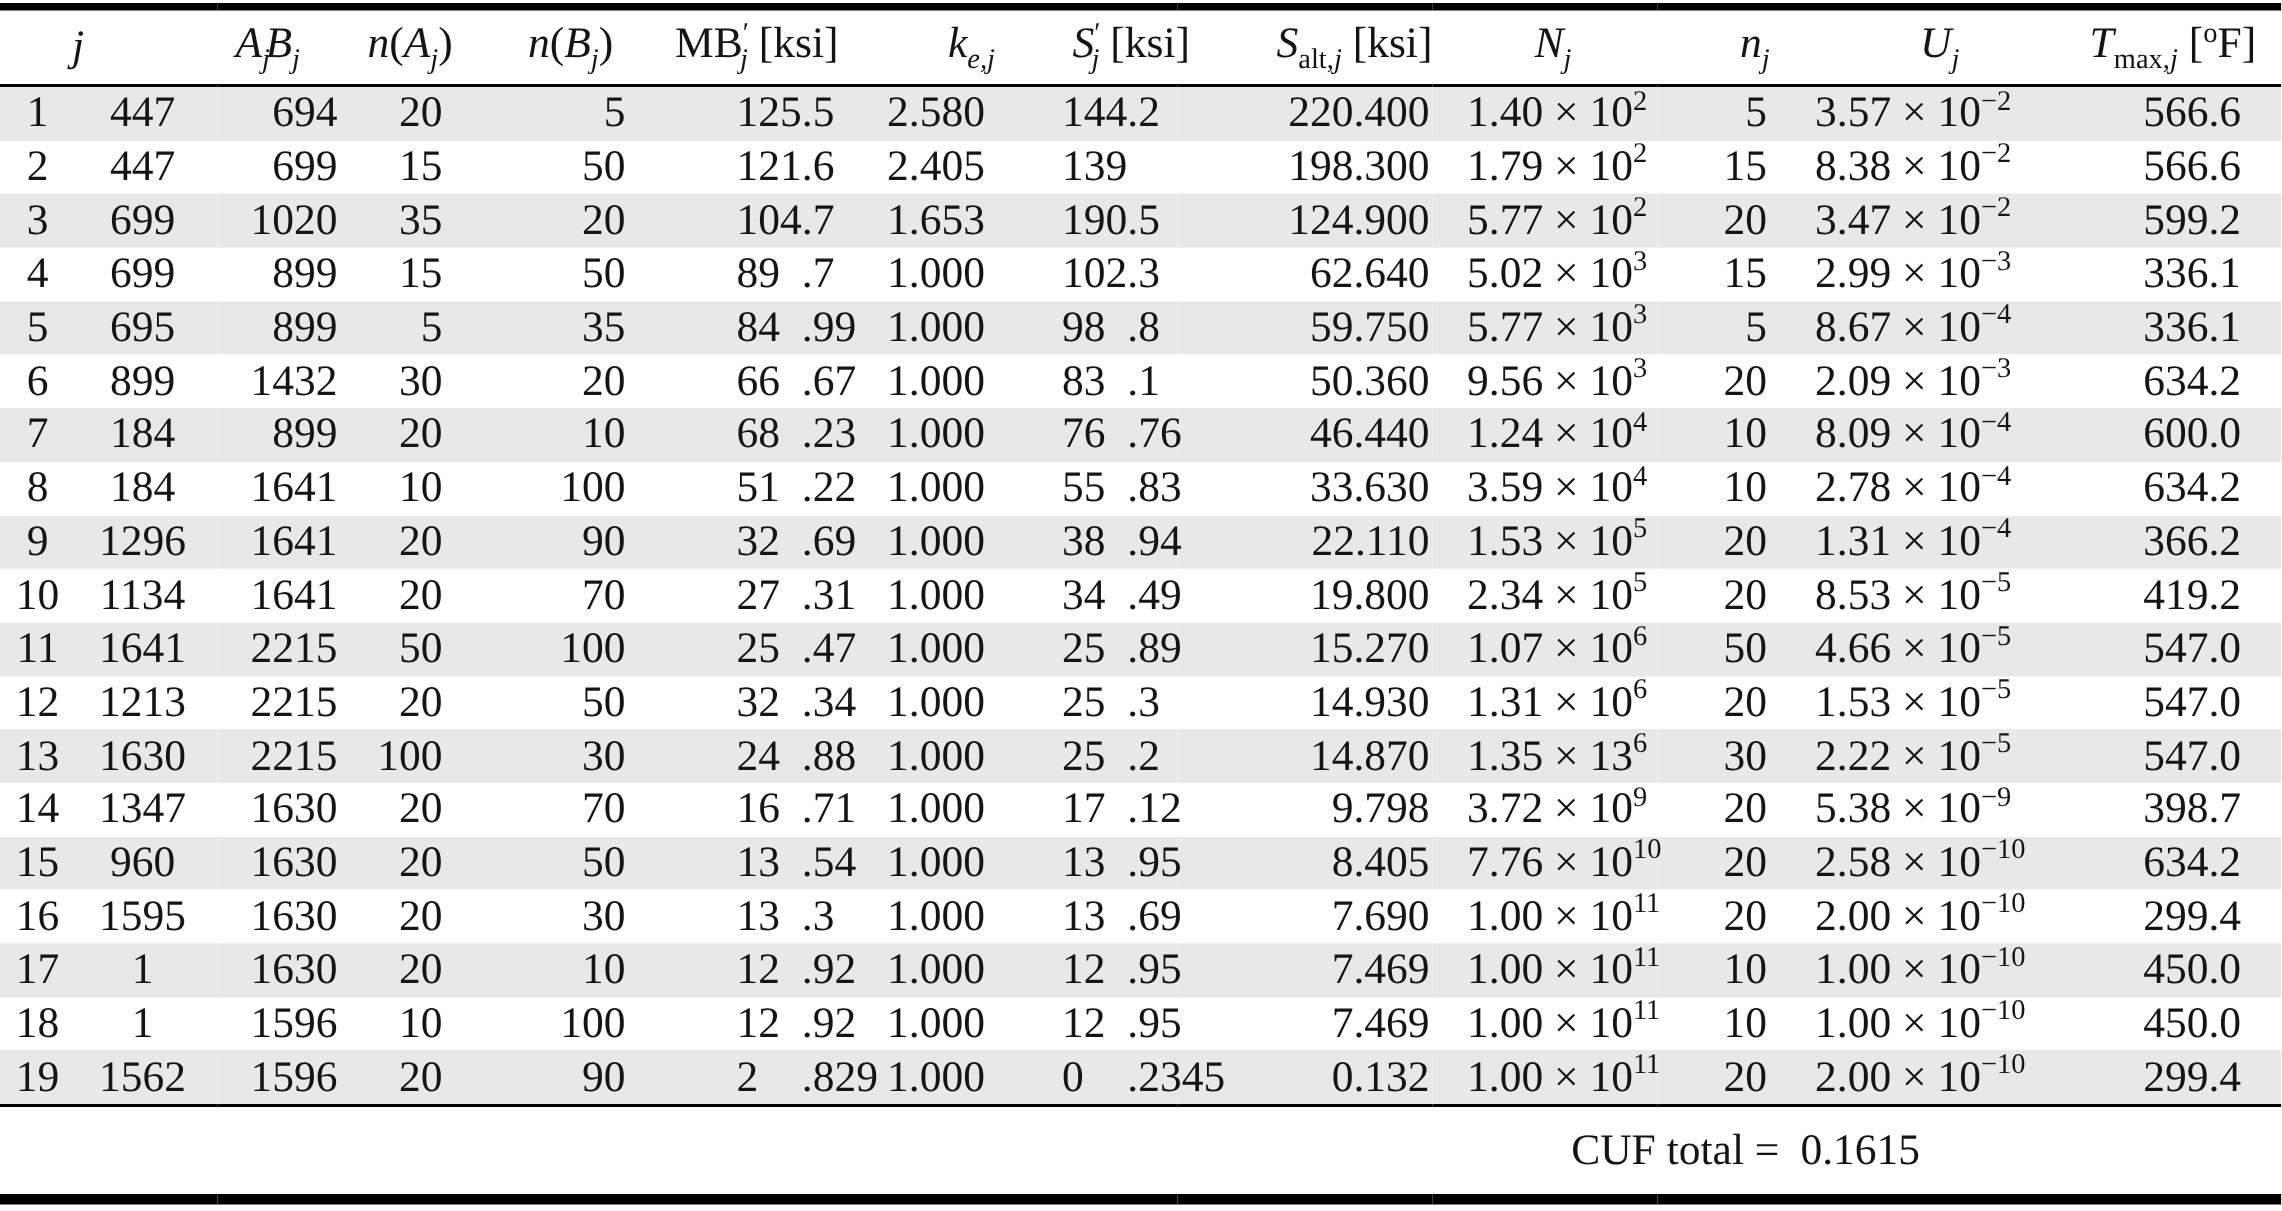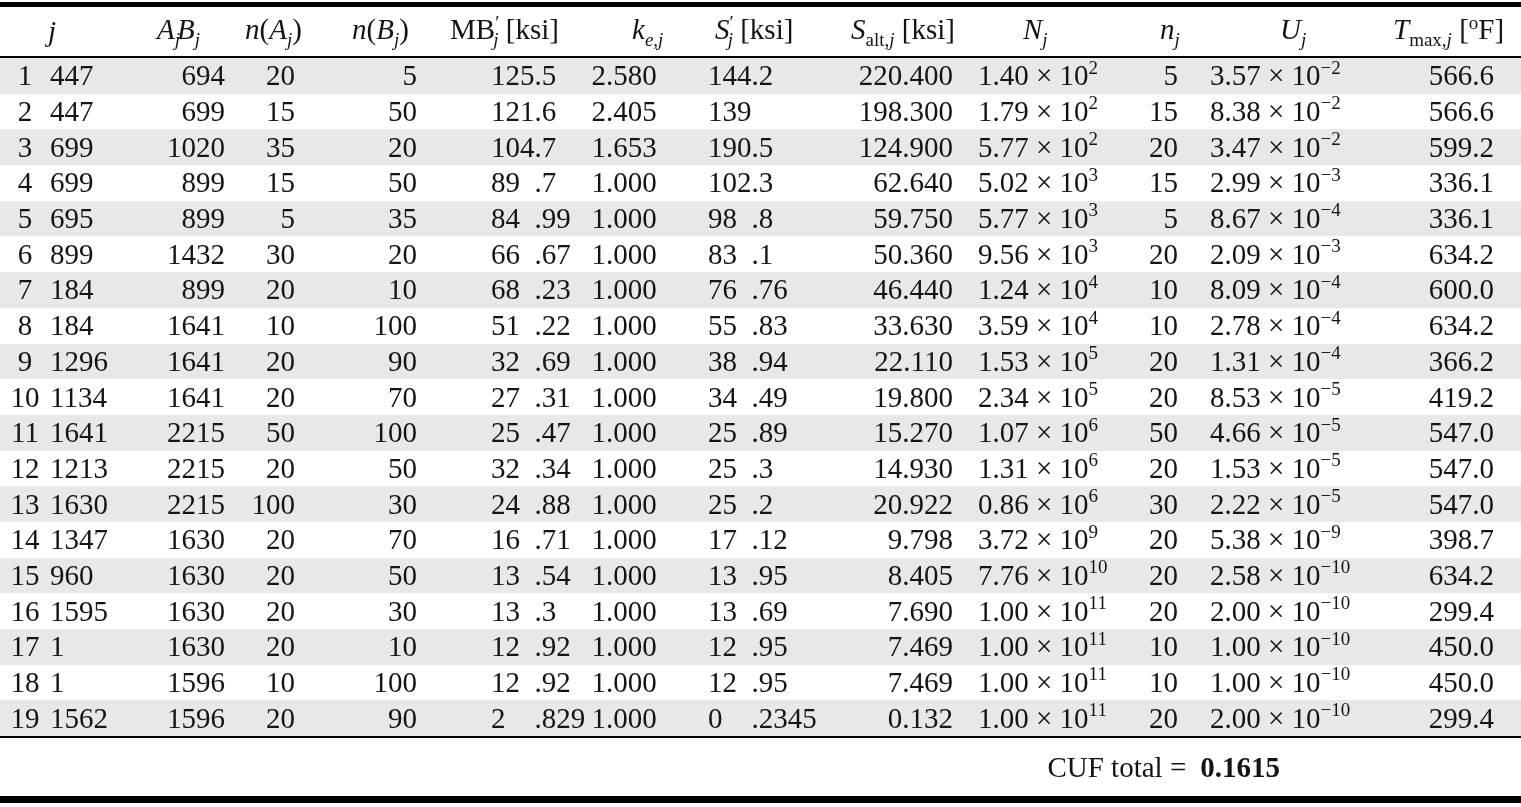--- a/index.html
+++ b/index.html
@@ -25,39 +25,39 @@
   tbody td{
     height:35.7px;font-size:29px;white-space:nowrap;vertical-align:middle;
     padding:0;overflow:visible;
   }
   tbody tr:nth-child(odd){background:#e8e8e8;}
 
   tfoot td{
     height:58px;border-top:2px solid #000;font-size:29px;text-align:right;
     padding:0 241px 0 0;vertical-align:middle;white-space:nowrap;
   }
-  .b{font-weight:bold;margin-left:14px;}
+  .b{font-weight:normal;margin-left:14px;}
 
   
   .i{font-style:italic;}
   .sub{font-size:19px;vertical-align:-7px;}
   .sup{font-size:19px;vertical-align:10px;}
   .sup + .sub{margin-left:-6px;}
   sup.exp{font-size:19px;line-height:0;position:relative;top:-1px;vertical-align:super;}
 
   
   .h-j{padding-left:48px}.h-A{padding-left:107px}.h-B{padding-left:32px}
   .h-nA{padding-left:15px}.h-nB{padding-left:42px}.h-MB{padding-left:20px}
   .h-ke{padding-left:72px}.h-Sp{padding-left:25px}.h-Salt{padding-left:66px}
   .h-N{padding-left:68px}.h-n{padding-left:55px}.h-U{padding-left:100px}
   .h-T{padding-left:53px}
 
   
   .c-j{text-align:center}
-  .c-A{text-align:left;padding-right:5px}
+  .c-A{text-align:center;padding-right:5px}
   .c-B{text-align:right;padding-right:5px}
   .c-nA{text-align:right;padding-right:15px}
   .c-nB{text-align:right;padding-right:13px}
   .c-MB{text-align:left;padding-left:61px}
   .c-ke{text-align:center;padding-right:2px}
   .c-Sp{text-align:left;padding-left:18px}
   .c-Salt{text-align:right;padding-right:2px}
   .c-N{text-align:left;padding-left:23px}
   .c-n{text-align:right;padding-right:2px}
   .c-U{text-align:left;padding-left:30px}
@@ -284,22 +284,22 @@
         </tr>
         <tr>
           <td class="c-j">13</td>
           <td class="c-A">1630</td>
           <td class="c-B">2215</td>
           <td class="c-nA">100</td>
           <td class="c-nB">30</td>
           <td class="c-MB"><span class="int">24</span><span class="frac">.88</span></td>
           <td class="c-ke">1.000</td>
           <td class="c-Sp"><span class="int">25</span><span class="frac">.2</span></td>
-          <td class="c-Salt">20.922</td>
-          <td class="c-N"><span>0.86 × 10</span><sup class="exp">6</sup></td>
+          <td class="c-Salt">14.870</td>
+          <td class="c-N"><span>1.35 × 13</span><sup class="exp">6</sup></td>
           <td class="c-n">30</td>
           <td class="c-U"><span>2.22 × 10</span><sup class="exp">−5</sup></td>
           <td class="c-T">547.0</td>
         </tr>
         <tr>
           <td class="c-j">14</td>
           <td class="c-A">1347</td>
           <td class="c-B">1630</td>
           <td class="c-nA">20</td>
           <td class="c-nB">70</td>

